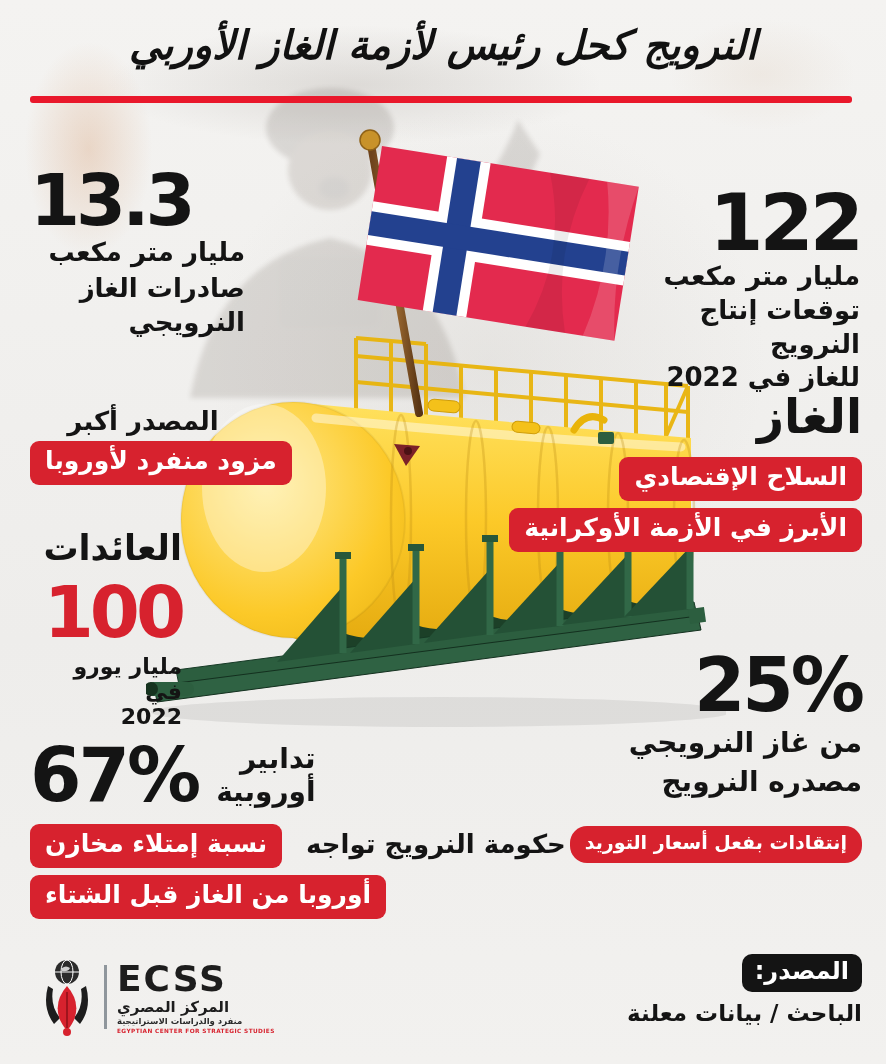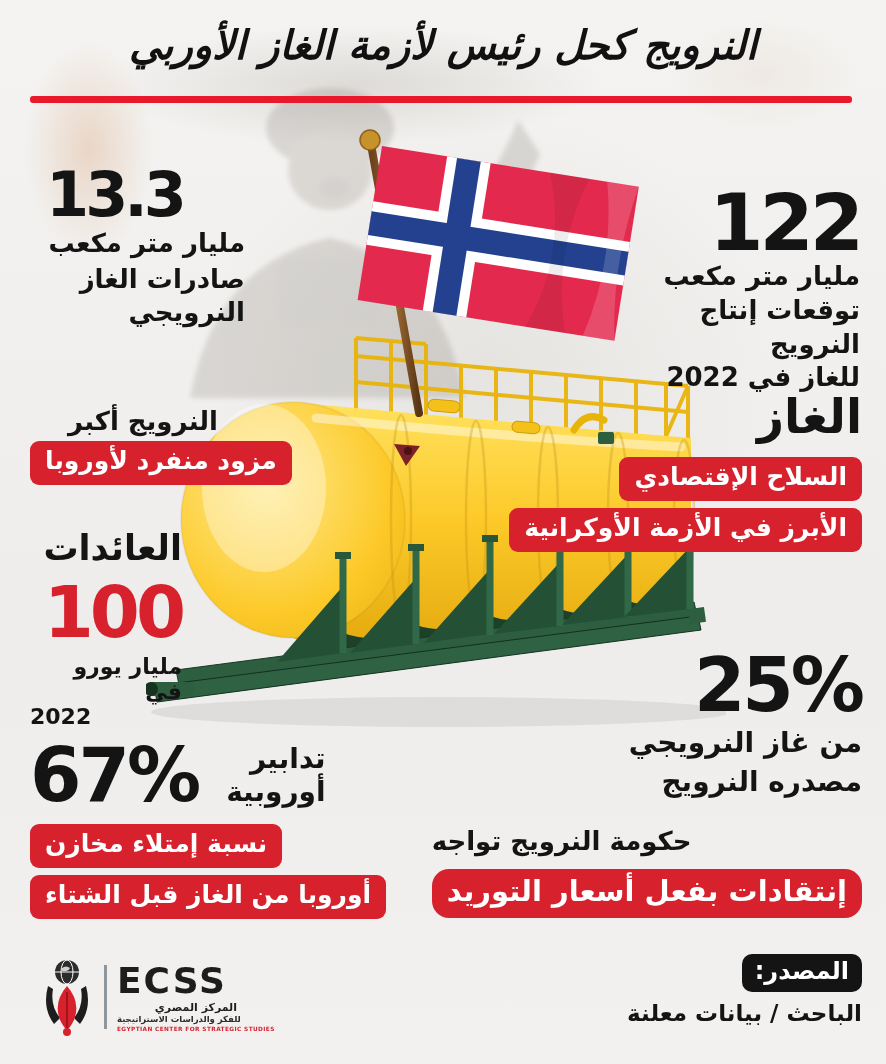--- a/index.html
+++ b/index.html
@@ -18,55 +18,55 @@
          font-size:40px;font-weight:800;line-height:1.35;direction:rtl;color:#111;font-style:italic;}
   .title-rule{position:absolute;z-index:3;top:96px;left:30px;width:822px;height:7px;
               background:#e9182b;border-radius:3px;}
   .illustration{position:absolute;z-index:1;left:146px;top:116px;}
   section{position:absolute;z-index:3;}
   .num{font-weight:800;color:#141414;line-height:.95;letter-spacing:-4px;direction:ltr;}
   .sub{font-size:26px;font-weight:800;color:#141414;direction:rtl;text-align:right;line-height:1.3;}
   .banner{background:#d7222e;color:#fff;font-weight:800;direction:rtl;display:inline-block;
           border-radius:9px;padding:5px 15px 9px;font-size:25px;line-height:1.2;white-space:nowrap;}
   .exports{left:30px;top:166px;width:215px;}
-  .exports .num{font-size:62px;margin-left:16px;}
+  .exports .num{font-size:72px;}
   .exports .sub{margin-top:2px;}
   .production{right:26px;top:186px;width:240px;text-align:right;}
   .production .num{font-size:78px;}
   .supplier{left:30px;top:406px;width:226px;text-align:center;}
   .supplier .intro{font-size:26px;font-weight:800;direction:rtl;}
   .supplier .banner{margin-top:5px;}
   .gas{right:24px;top:390px;display:flex;flex-direction:column;align-items:flex-end;gap:7px;}
   .gas .heading{font-size:47px;font-weight:800;direction:rtl;line-height:1.15;margin-bottom:6px;}
   .revenues{left:30px;top:528px;width:152px;}
   .revenues .heading{font-size:35px;font-weight:800;direction:rtl;text-align:right;}
   .revenues .val{font-size:72px;font-weight:800;color:#d7222e;letter-spacing:-4px;line-height:1;
                  direction:ltr;text-align:right;margin-top:8px;}
   .revenues .unit{font-size:22px;font-weight:800;direction:rtl;text-align:right;margin-top:6px;}
-  .revenues .year{font-size:22px;font-weight:800;direction:ltr;text-align:left;}
+  .revenues .year{font-size:22px;font-weight:800;direction:ltr;text-align:right;}
   .share{right:24px;top:648px;display:flex;flex-direction:column;align-items:flex-end;}
   .share .val{font-size:74px;font-weight:800;letter-spacing:-3px;line-height:1;direction:ltr;}
   .share .sub{font-size:28px;margin-top:3px;}
   .storage{left:30px;top:738px;}
-  .storage .row{display:flex;align-items:flex-start;gap:28px;}
+  .storage .row{display:flex;align-items:flex-start;gap:18px;}
   .storage .val{font-size:74px;font-weight:800;letter-spacing:-3px;line-height:1;direction:ltr;}
   .storage .intro{font-size:28px;font-weight:800;direction:rtl;text-align:right;line-height:1.18;padding-top:4px;}
   .storage .banners{display:flex;flex-direction:column;align-items:flex-start;gap:7px;margin-top:12px;}
-  .criticism{right:24px;top:826px;display:flex;flex-direction:column;align-items:flex-start;gap:13px;}
+  .criticism{right:24px;top:826px;display:flex;flex-direction:row;align-items:center;gap:4px;}
   .criticism .intro{font-size:26px;font-weight:800;direction:rtl;}
-  .criticism .banner{font-size:29px;border-radius:17px;}
+  .criticism .banner{font-size:19px;border-radius:17px;}
   .source{right:24px;top:954px;display:flex;flex-direction:column;align-items:flex-end;gap:8px;}
   .source .chip{background:#141414;color:#fff;border-radius:10px;padding:3px 13px 7px;
                 font-size:24px;font-weight:800;direction:rtl;}
   .source .txt{font-size:23px;font-weight:800;direction:rtl;color:#141414;}
   .logo{left:40px;top:958px;display:flex;align-items:center;gap:10px;}
   .logo .divider{width:3px;height:64px;background:#8f969c;}
   .logo .col{display:flex;flex-direction:column;line-height:1.05;}
   .logo .acr{font-size:36px;font-weight:800;letter-spacing:2px;color:#1d1d1d;}
-  .logo .ar{font-size:11px;font-weight:800;direction:rtl;text-align:center;color:#1d1d1d;margin-top:2px;}
+  .logo .ar{font-size:15px;font-weight:800;direction:rtl;text-align:left;color:#1d1d1d;margin-top:2px;}
   .logo .ar2{font-size:8.5px;font-weight:700;direction:rtl;text-align:left;color:#2b2b2b;margin-top:1px;}
   .logo .en{font-size:5.8px;font-weight:700;color:#d7222e;letter-spacing:.4px;margin-top:2px;}
 </style>
 </head>
 <body>
 
 <div class="poster">
 
   <div class="bg-soldier">
     <svg width="420" height="340" viewBox="0 0 420 340">
@@ -205,21 +205,21 @@
   </section>
 
   <section class="production">
     <div class="num">122</div>
     <div class="sub">مليار متر مكعب</div>
     <div class="sub">توقعات إنتاج النرويج</div>
     <div class="sub">للغاز في 2022</div>
   </section>
 
   <section class="supplier">
-    <div class="intro">النرويج أكبر</div>
+    <div class="intro">المصدر أكبر</div>
     <div class="banner">مزود منفرد لأوروبا</div>
   </section>
 
   <section class="gas">
     <div class="heading">الغاز</div>
     <div class="banner">السلاح الإقتصادي</div>
     <div class="banner">الأبرز في الأزمة الأوكرانية</div>
   </section>
 
   <section class="revenues">
@@ -268,18 +268,18 @@
       <path d="M8,28 Q2,50 14,66 L20,60 Q10,48 13,31 Z" fill="#1d1d1d"></path>
       <path d="M46,28 Q52,50 40,66 L34,60 Q44,48 41,31 Z" fill="#1d1d1d"></path>
       <path d="M27,28 Q13,44 20,62 Q24,70 27,72 Q30,70 34,62 Q41,44 27,28 Z" fill="#d7222e"></path>
       <path d="M27,34 L27,70" stroke="#8e1118" stroke-width="1.5"></path>
       <circle cx="27" cy="74" r="4" fill="#d7222e"></circle>
     </svg>
     <div class="divider"></div>
     <div class="col">
       <div class="acr">ECSS</div>
       <div class="ar">المركز المصري</div>
-      <div class="ar2">للفكر والدراسات الاستراتيجية</div>
+      <div class="ar2">منفرد والدراسات الاستراتيجية</div>
       <div class="en">EGYPTIAN CENTER FOR STRATEGIC STUDIES</div>
     </div>
   </section>
 
 </div>
 
 </body></html>

